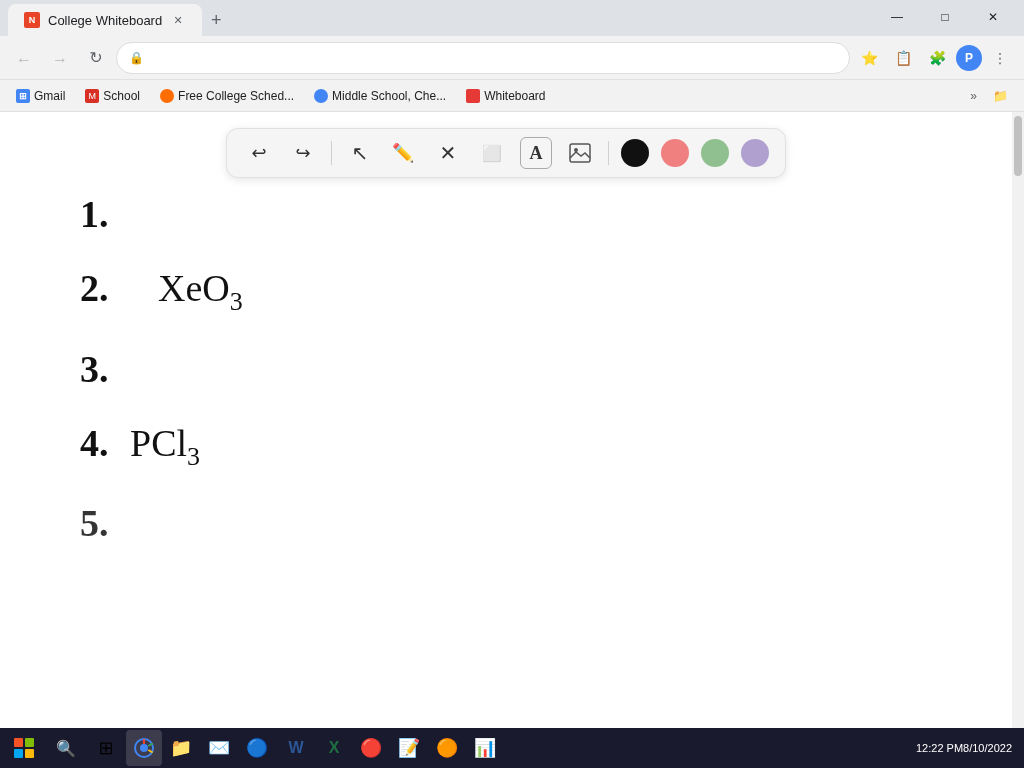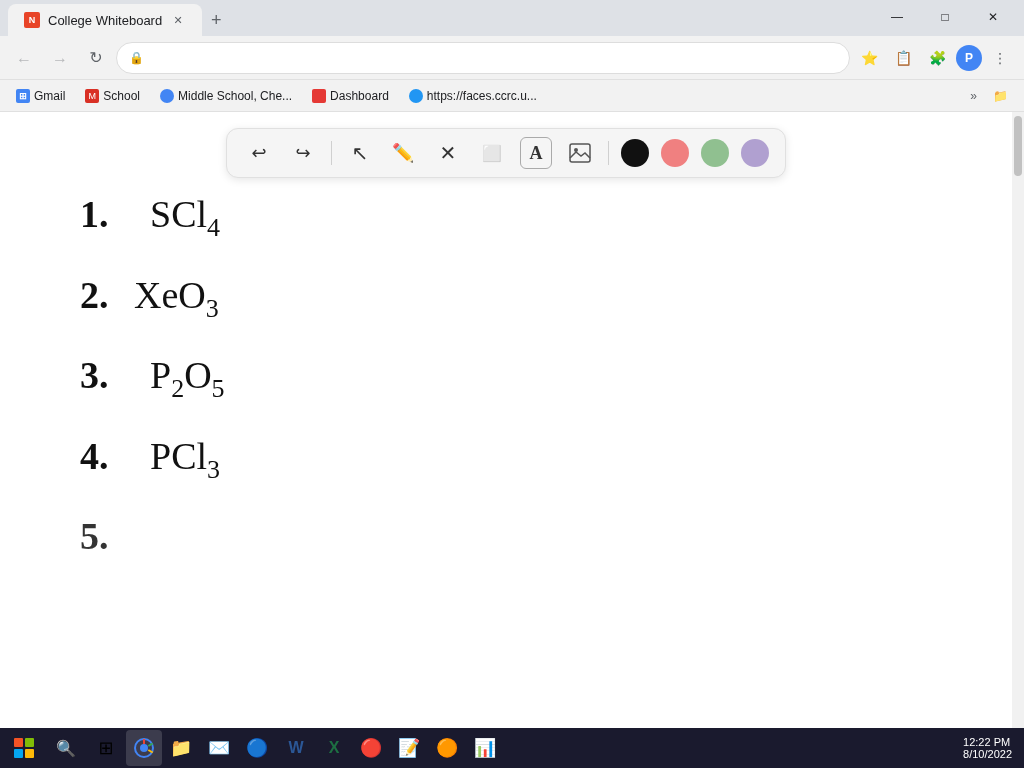--- a/index.html
+++ b/index.html
@@ -60,21 +60,21 @@
     .formula-number { font-size: 36px; font-weight: bold; color: #111; width: 50px; }
     .formula-text { font-size: 38px; color: #111; font-family: 'Comic Sans MS', cursive; }
     .formula-text sub { font-size: 22px; }
 
     
     .taskbar { height: 40px; background: #1a1a2e; display: flex; align-items: center; padding: 0 4px; gap: 2px; }
     .taskbar-start { width: 40px; height: 40px; display: flex; align-items: center; justify-content: center; cursor: pointer; }
     .taskbar-search { width: 40px; height: 40px; display: flex; align-items: center; justify-content: center; cursor: pointer; color: white; font-size: 16px; }
     .taskbar-icon { width: 36px; height: 36px; display: flex; align-items: center; justify-content: center; cursor: pointer; border-radius: 4px; font-size: 18px; }
     .taskbar-right { margin-left: auto; display: flex; align-items: center; gap: 4px; color: white; font-size: 12px; padding: 0 8px; }
-    .taskbar-time { display: flex; flex-direction: column; align-items: flex-start; font-size: 11px; color: white; }
+    .taskbar-time { display: flex; flex-direction: row; align-items: flex-start; font-size: 11px; color: white; }
     .windows-icon { width: 20px; height: 20px; display: grid; grid-template-columns: 1fr 1fr; gap: 2px; }
     .win-quad { border-radius: 1px; }
     .win-q1 { background: #f35325; }
     .win-q2 { background: #81bc06; }
     .win-q3 { background: #05a6f0; }
     .win-q4 { background: #ffba08; }
   </style>
 </head>
 <body>
 
@@ -113,30 +113,30 @@
   <div class="bookmarks-bar">
     <div class="bookmark-item">
       <div class="bookmark-favicon" style="background:#4285f4;display:flex;align-items:center;justify-content:center;color:white;font-size:9px;font-weight:bold;">⊞</div>
       <span>Gmail</span>
     </div>
     <div class="bookmark-item">
       <div class="bookmark-favicon" style="background:#d93025;display:flex;align-items:center;justify-content:center;color:white;font-size:9px;">M</div>
       <span>School</span>
     </div>
     <div class="bookmark-item">
+      <div class="bookmark-favicon" style="background:#ff6d00;border-radius:50%;"></div>
+      <span>Free College Sched...</span>
+    </div>
+    <div class="bookmark-item">
       <div class="bookmark-favicon" style="background:#4285f4;border-radius:50%;"></div>
       <span>Middle School, Che...</span>
     </div>
     <div class="bookmark-item">
       <div class="bookmark-favicon" style="background:#e53935;"></div>
-      <span>Dashboard</span>
-    </div>
-    <div class="bookmark-item">
-      <div class="bookmark-favicon" style="background:#2196f3;border-radius:50%;"></div>
-      <span>https://faces.ccrc.u...</span>
+      <span>Whiteboard</span>
     </div>
     <div class="bookmarks-more">»</div>
     <div class="other-bookmarks">
       <span>📁</span>
 
     </div>
 
   </div>
 
   <div class="content-area">
@@ -163,42 +163,36 @@
           <div class="color-circle color-black" title="Black"></div>
           <div class="color-circle color-pink" title="Pink"></div>
           <div class="color-circle color-green" title="Green"></div>
           <div class="color-circle color-purple" title="Purple"></div>
         </div>
 
         <div class="handwritten-content">
 
           <div class="formula-item">
             <span class="formula-number" style="font-family:'Comic Sans MS',cursive; font-size:38px;">1.</span>
-            <span class="formula-text" style="margin-left:20px;">
-              SCl<sub style="font-size:26px;font-family:'Comic Sans MS',cursive;">4</sub>
-            </span>
           </div>
 
           <div class="formula-item">
             <span class="formula-number" style="font-family:'Comic Sans MS',cursive; font-size:38px;">2.</span>
-            <span class="formula-text" style="margin-left:4px;">
+            <span class="formula-text" style="margin-left:28px;">
               XeO<sub style="font-size:26px;font-family:'Comic Sans MS',cursive;">3</sub>
             </span>
           </div>
 
           <div class="formula-item">
             <span class="formula-number" style="font-family:'Comic Sans MS',cursive; font-size:38px;">3.</span>
-            <span class="formula-text" style="margin-left:20px;">
-              P<sub style="font-size:26px;font-family:'Comic Sans MS',cursive;">2</sub>O<sub style="font-size:26px;font-family:'Comic Sans MS',cursive;">5</sub>
-            </span>
           </div>
 
           <div class="formula-item">
             <span class="formula-number" style="font-family:'Comic Sans MS',cursive; font-size:38px;">4.</span>
-            <span class="formula-text" style="margin-left:20px;">
+            <span class="formula-text" style="">
               PCl<sub style="font-size:26px;font-family:'Comic Sans MS',cursive;">3</sub>
             </span>
           </div>
 
           <div class="formula-item">
             <span class="formula-number" style="font-family:'Comic Sans MS',cursive; font-size:38px; opacity:0.85;">5.</span>
           </div>
         </div>
       </div>
     </div>

